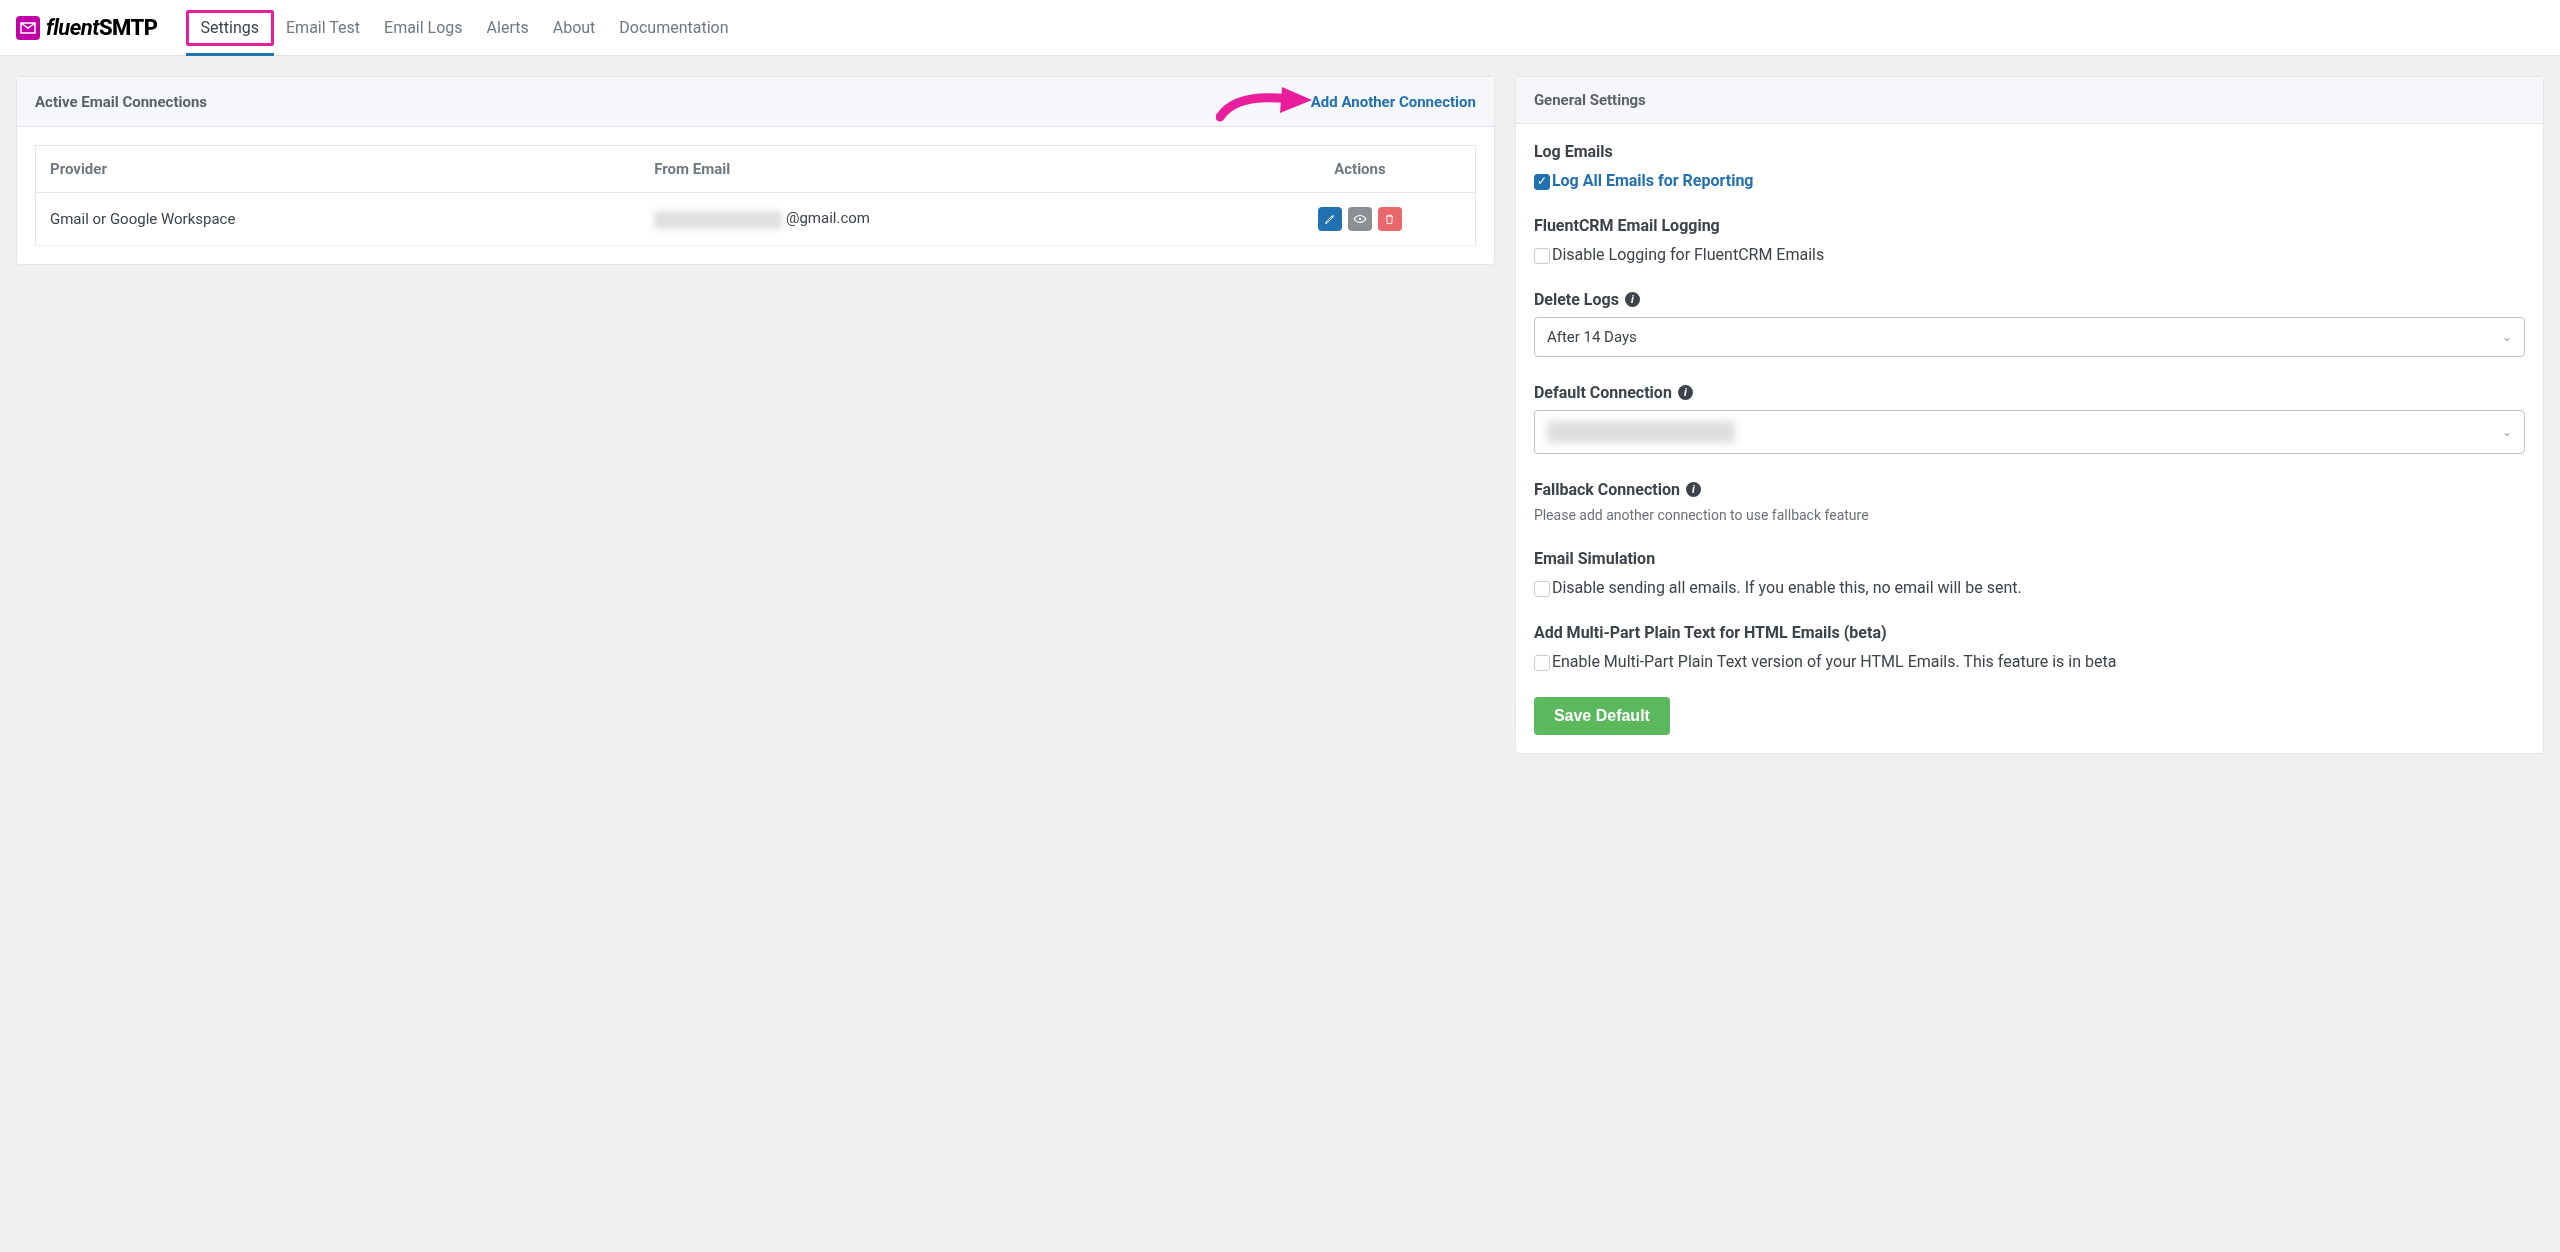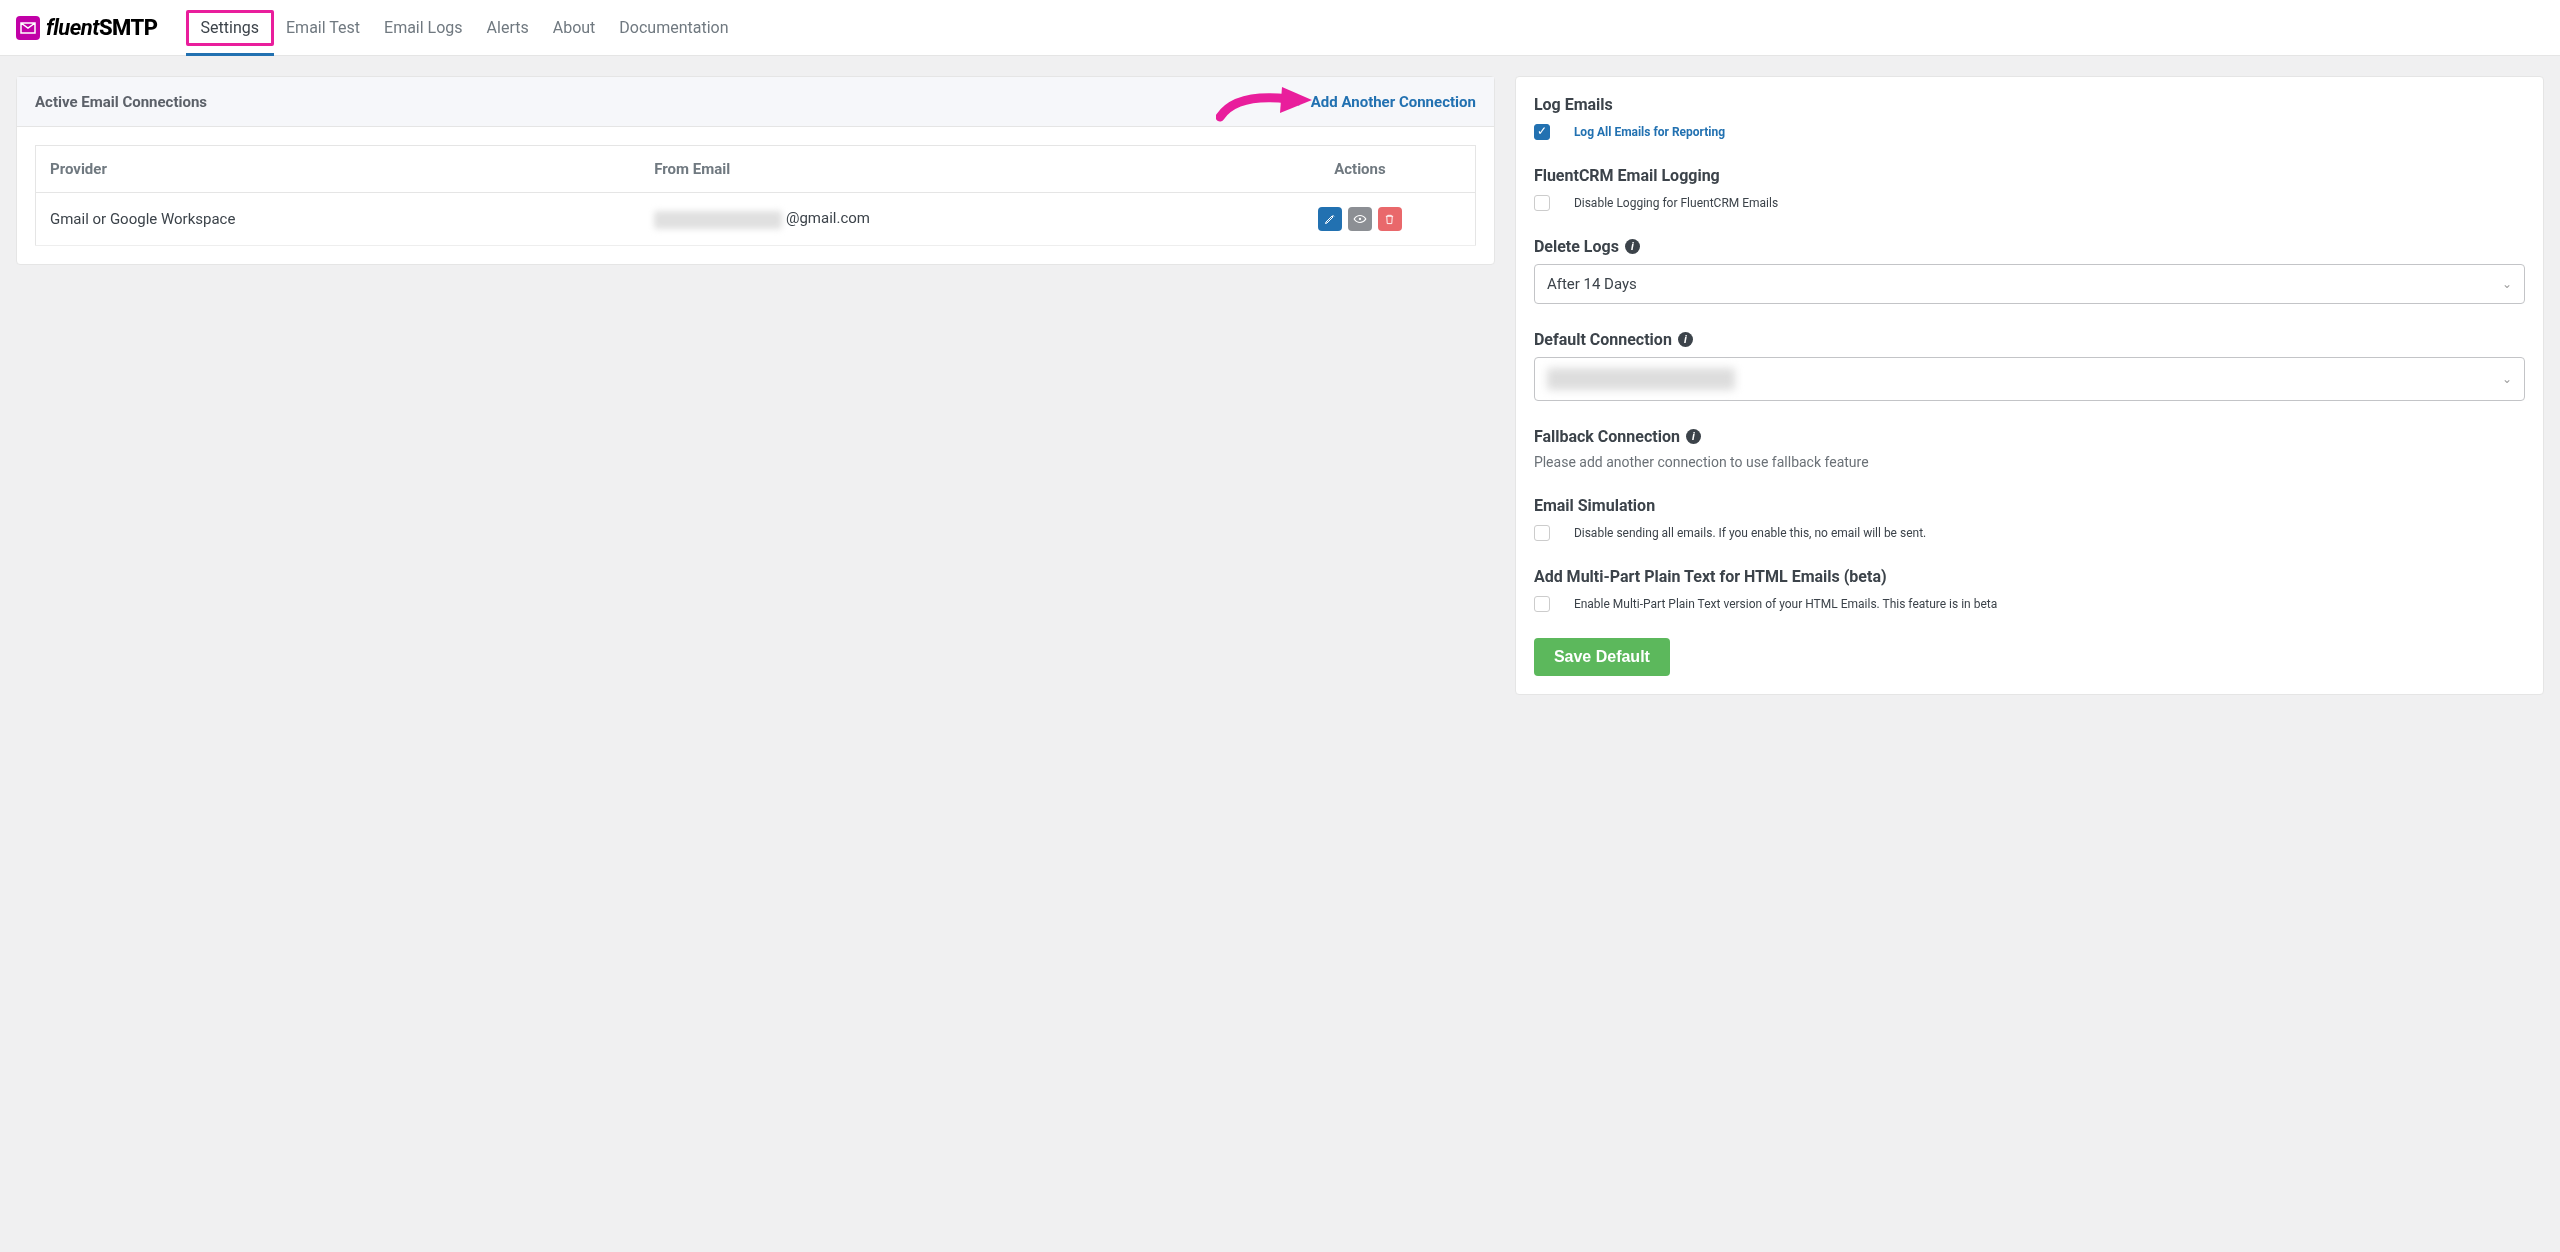--- a/index.html
+++ b/index.html
@@ -141,21 +141,21 @@
   .act-edit { background: #2271b1; }
   .act-view { background: #8c8f94; }
   .act-del  { background: #e9686b; }
   .section-head {
     font-weight: 700;
     color: #3c434a;
     margin-bottom: 10px;
     font-size: 16px;
   }
   .section { margin-bottom: 26px; }
-  .chk-row { display: flex; align-items: center; gap: 24px; font-size: 12px; }
+  .chk-row { display: flex; align-items: flex-end; gap: 2px; font-size: 16px; }
   .chk { width: 16px; height: 16px; border: 1px solid #ccc; border-radius: 3px; display: inline-block; position: relative; cursor: pointer;}
   .chk.checked { background: #2271b1; border-color: #2271b1; }
   .chk.checked::after { content: "✓"; color: #fff; font-size: 12px; position: absolute; top: -1px; left: 2px; }
   .blue-text { color: #2271b1; font-weight: 700; }
   .label-row { display: flex; align-items: center; gap: 6px; margin-bottom: 8px; font-weight: 700; color: #3c434a; font-size: 16px;}
   .info-icon {
     width: 15px; height: 15px; border-radius: 50%;
     background: #3c434a; color: #fff; font-style: italic;
     font-size: 11px; display: inline-flex; align-items: center; justify-content: center;
     font-weight: 700;
@@ -269,20 +269,23 @@
                 </span>
               </div>
             </td>
           </tr>
         </tbody>
       </table>
     </div>
   </div>
 
   <div class="panel panel-right">
+    <div class="panel-header">
+      <span>General Settings</span>
+    </div>
     <div class="panel-body">
 
       <div class="section">
         <div class="section-head">Log Emails</div>
         <div class="chk-row">
           <span class="chk checked"></span>
           <span class="blue-text">Log All Emails for Reporting</span>
         </div>
       </div>
 

